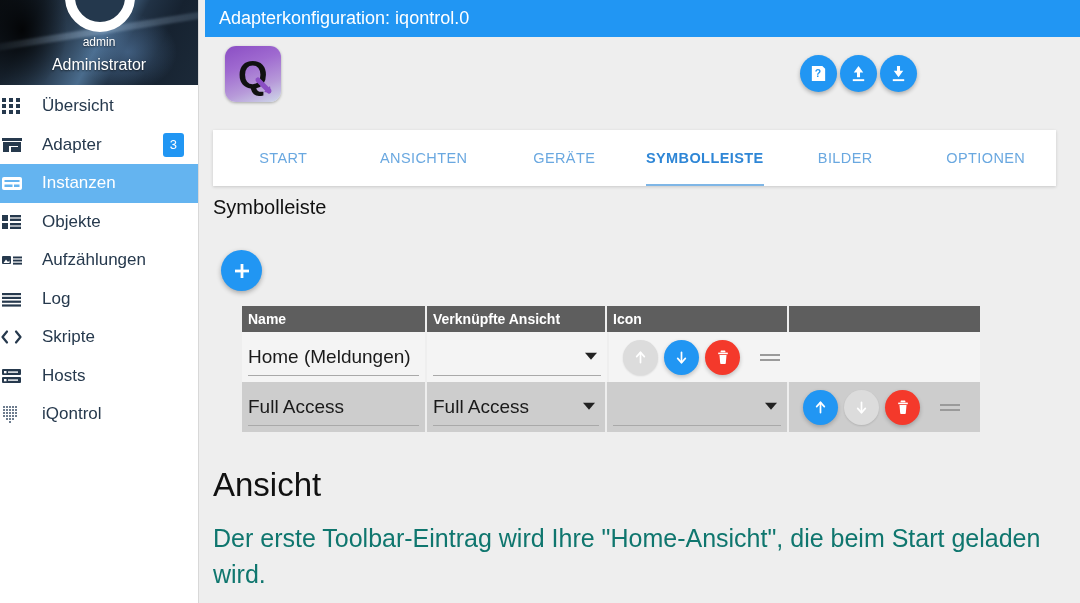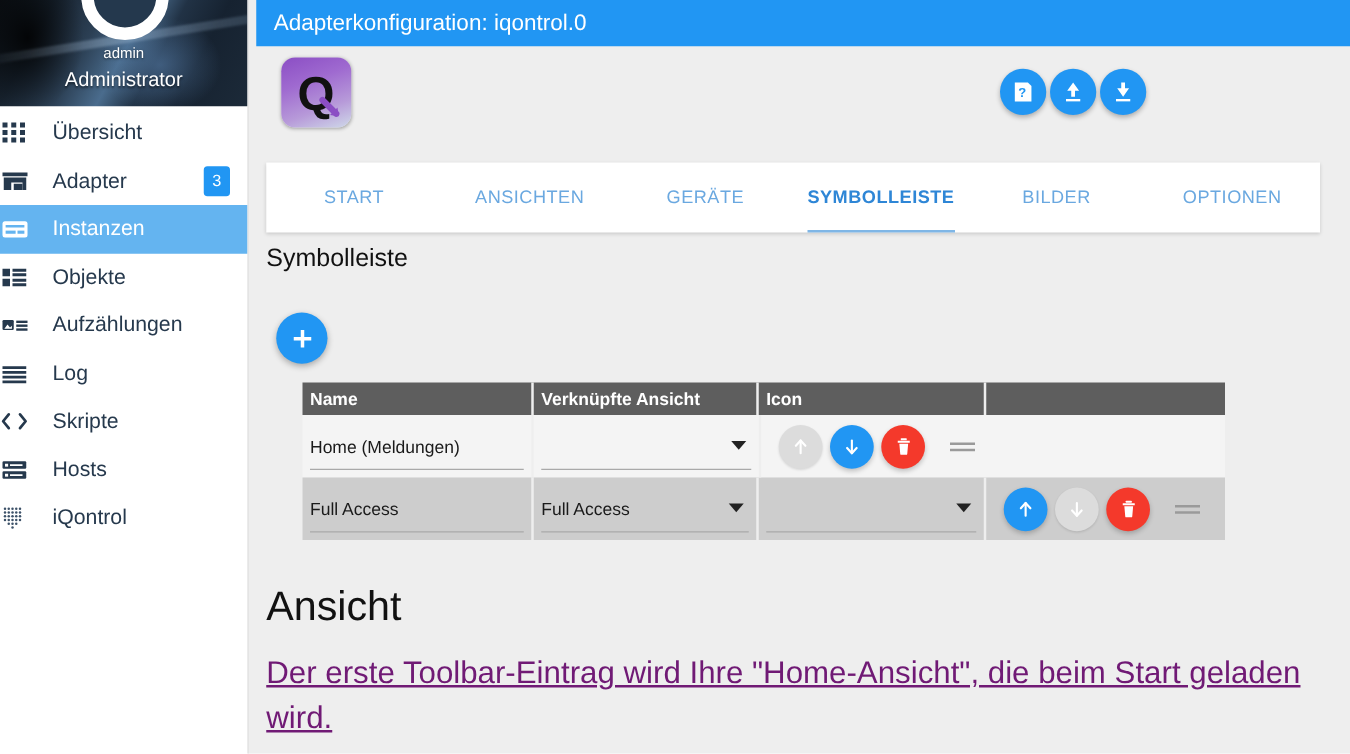--- a/index.html
+++ b/index.html
@@ -240,21 +240,21 @@
   }
   .cell.col-act { border-right: none; }
   .cell-underline {
     position: absolute;
     left: 6px; right: 6px;
     bottom: 6px;
     height: 1px;
     background: #a9a9a9;
   }
   .cell-text {
-    font-size: 14px;
+    font-size: 19px;
     color: #1a1a1a;
     white-space: nowrap;
   }
   .caret {
     position: absolute;
     right: 10px;
     top: 50%;
     transform: translateY(-60%);
     width: 0; height: 0;
     border-left: 6px solid transparent;
@@ -294,22 +294,21 @@
     left: 14px; top: 466px;
     font-size: 33px;
     color: #111;
   }
   #homepage-p {
     position: absolute;
     left: 14px; top: 521px;
     width: 840px;
     font-size: 25px;
     line-height: 1.42;
-    color: #701a75;
-    text-decoration: underline;
+    color: #0f766e;
   }
 </style>
 </head>
 <body>
 
 <div id="app">
 
   <div id="sidebar">
 
     <div id="sidebar-header">

